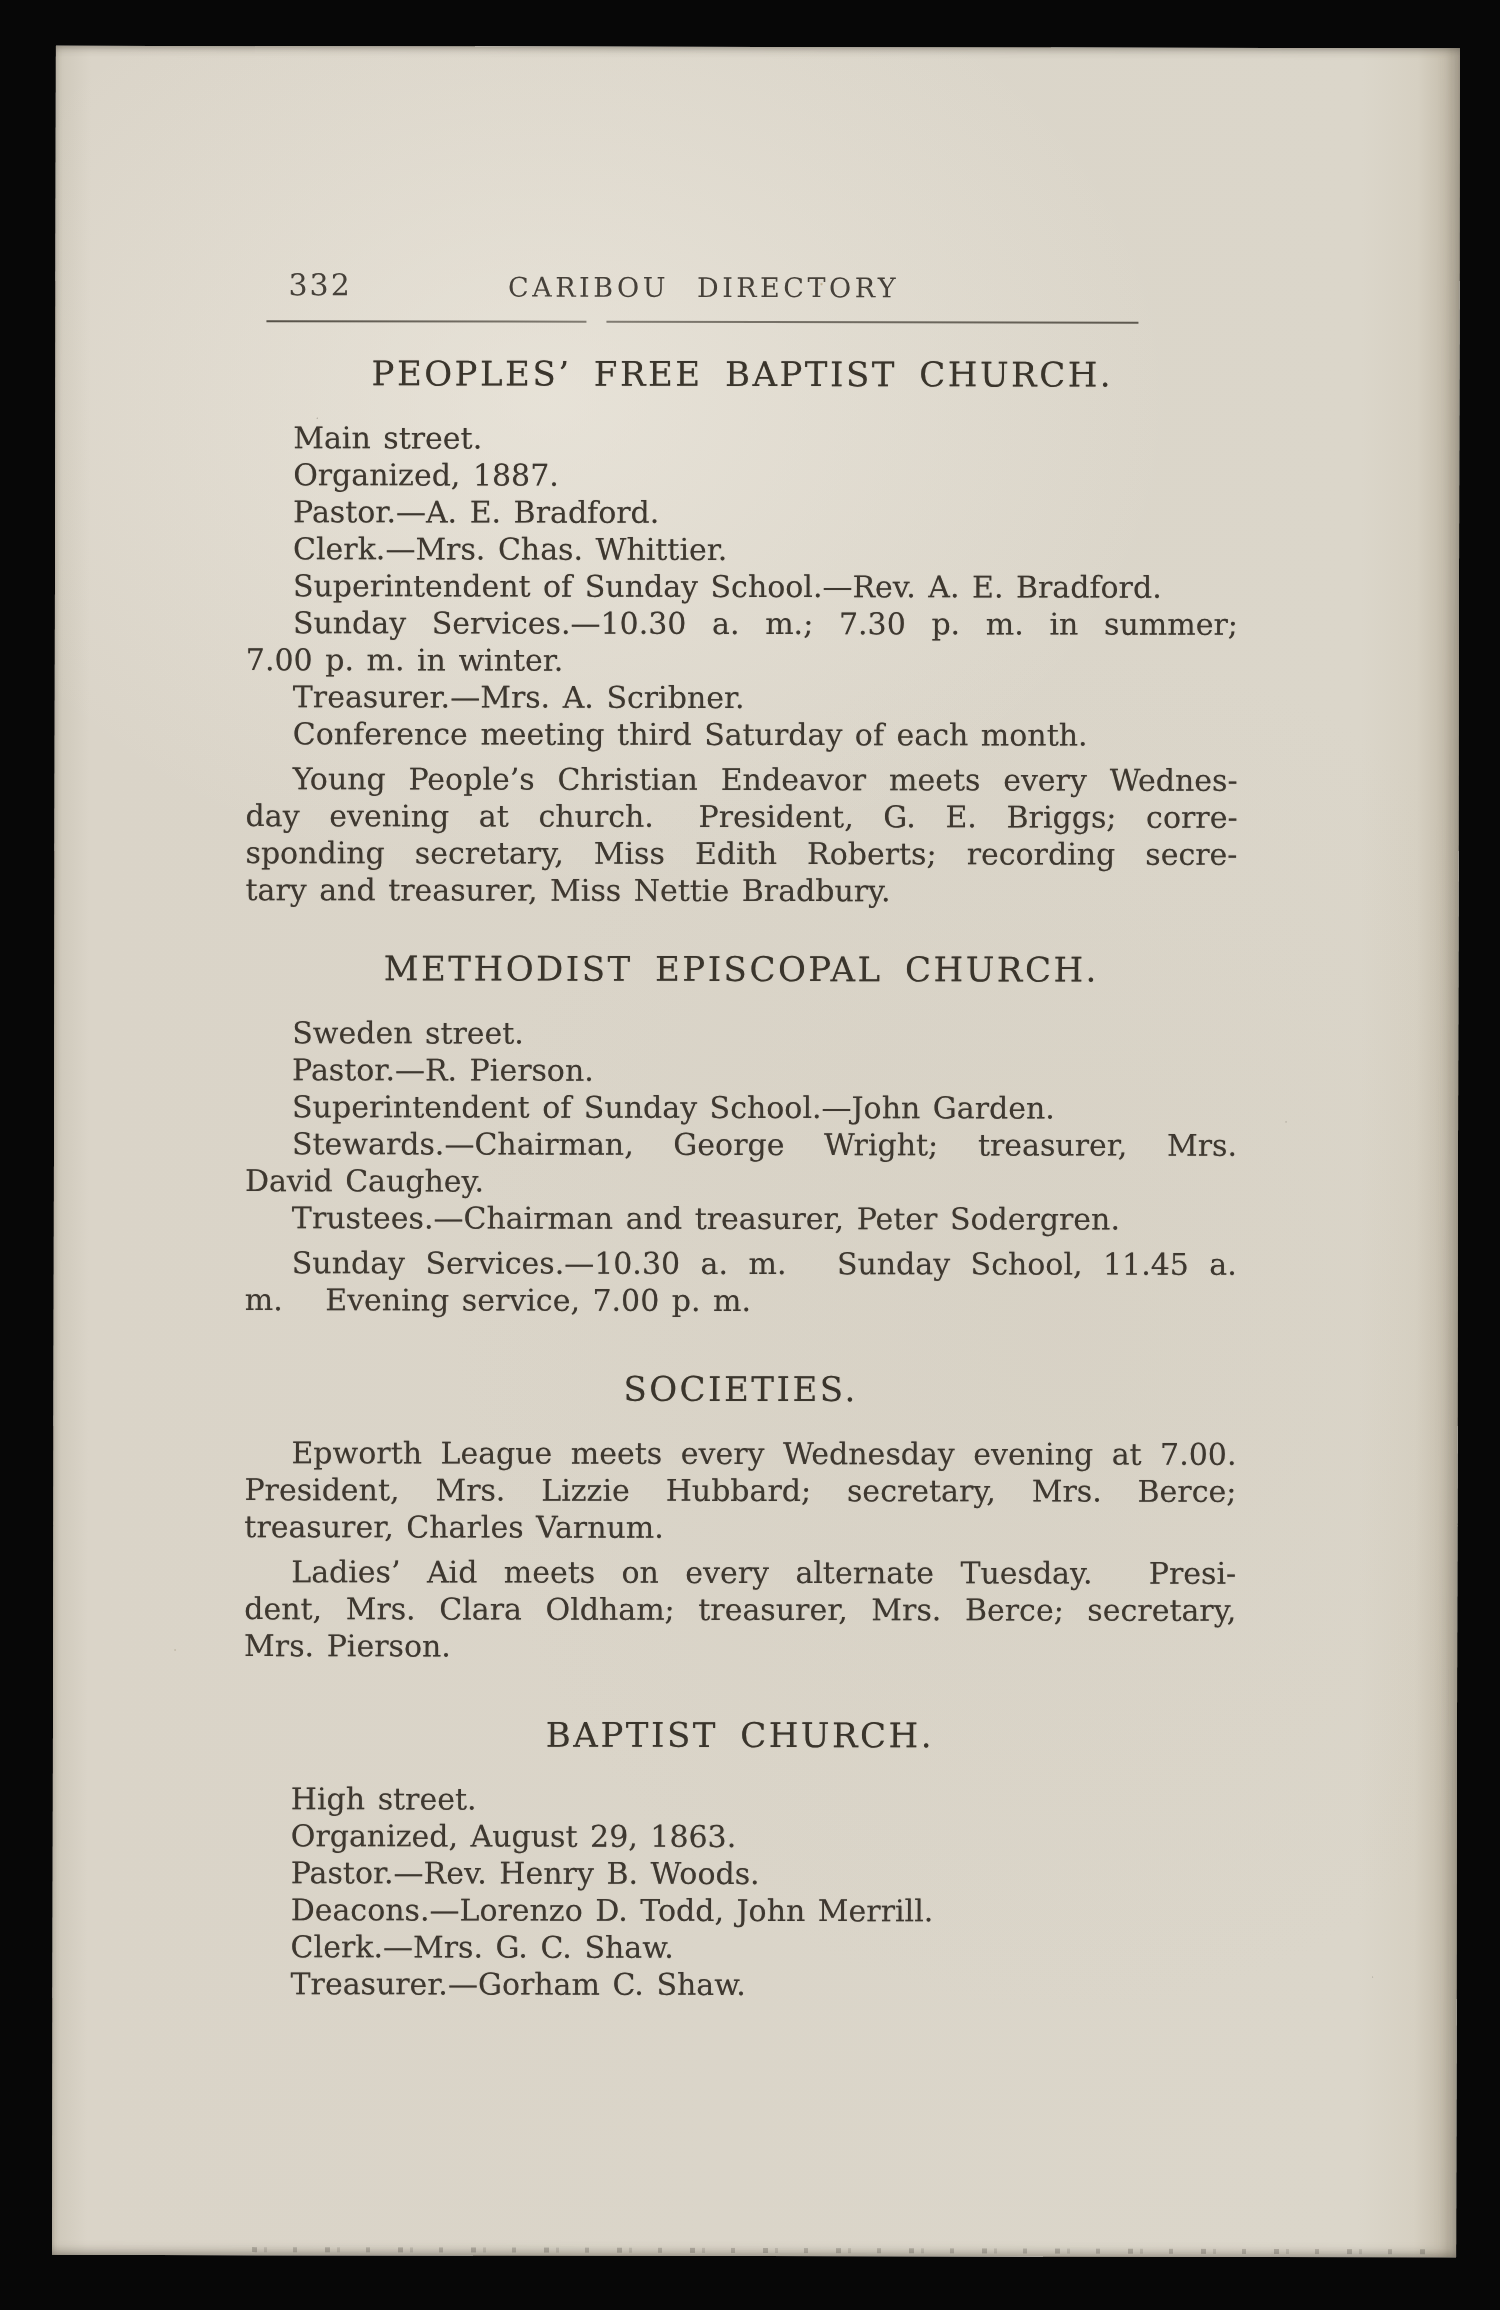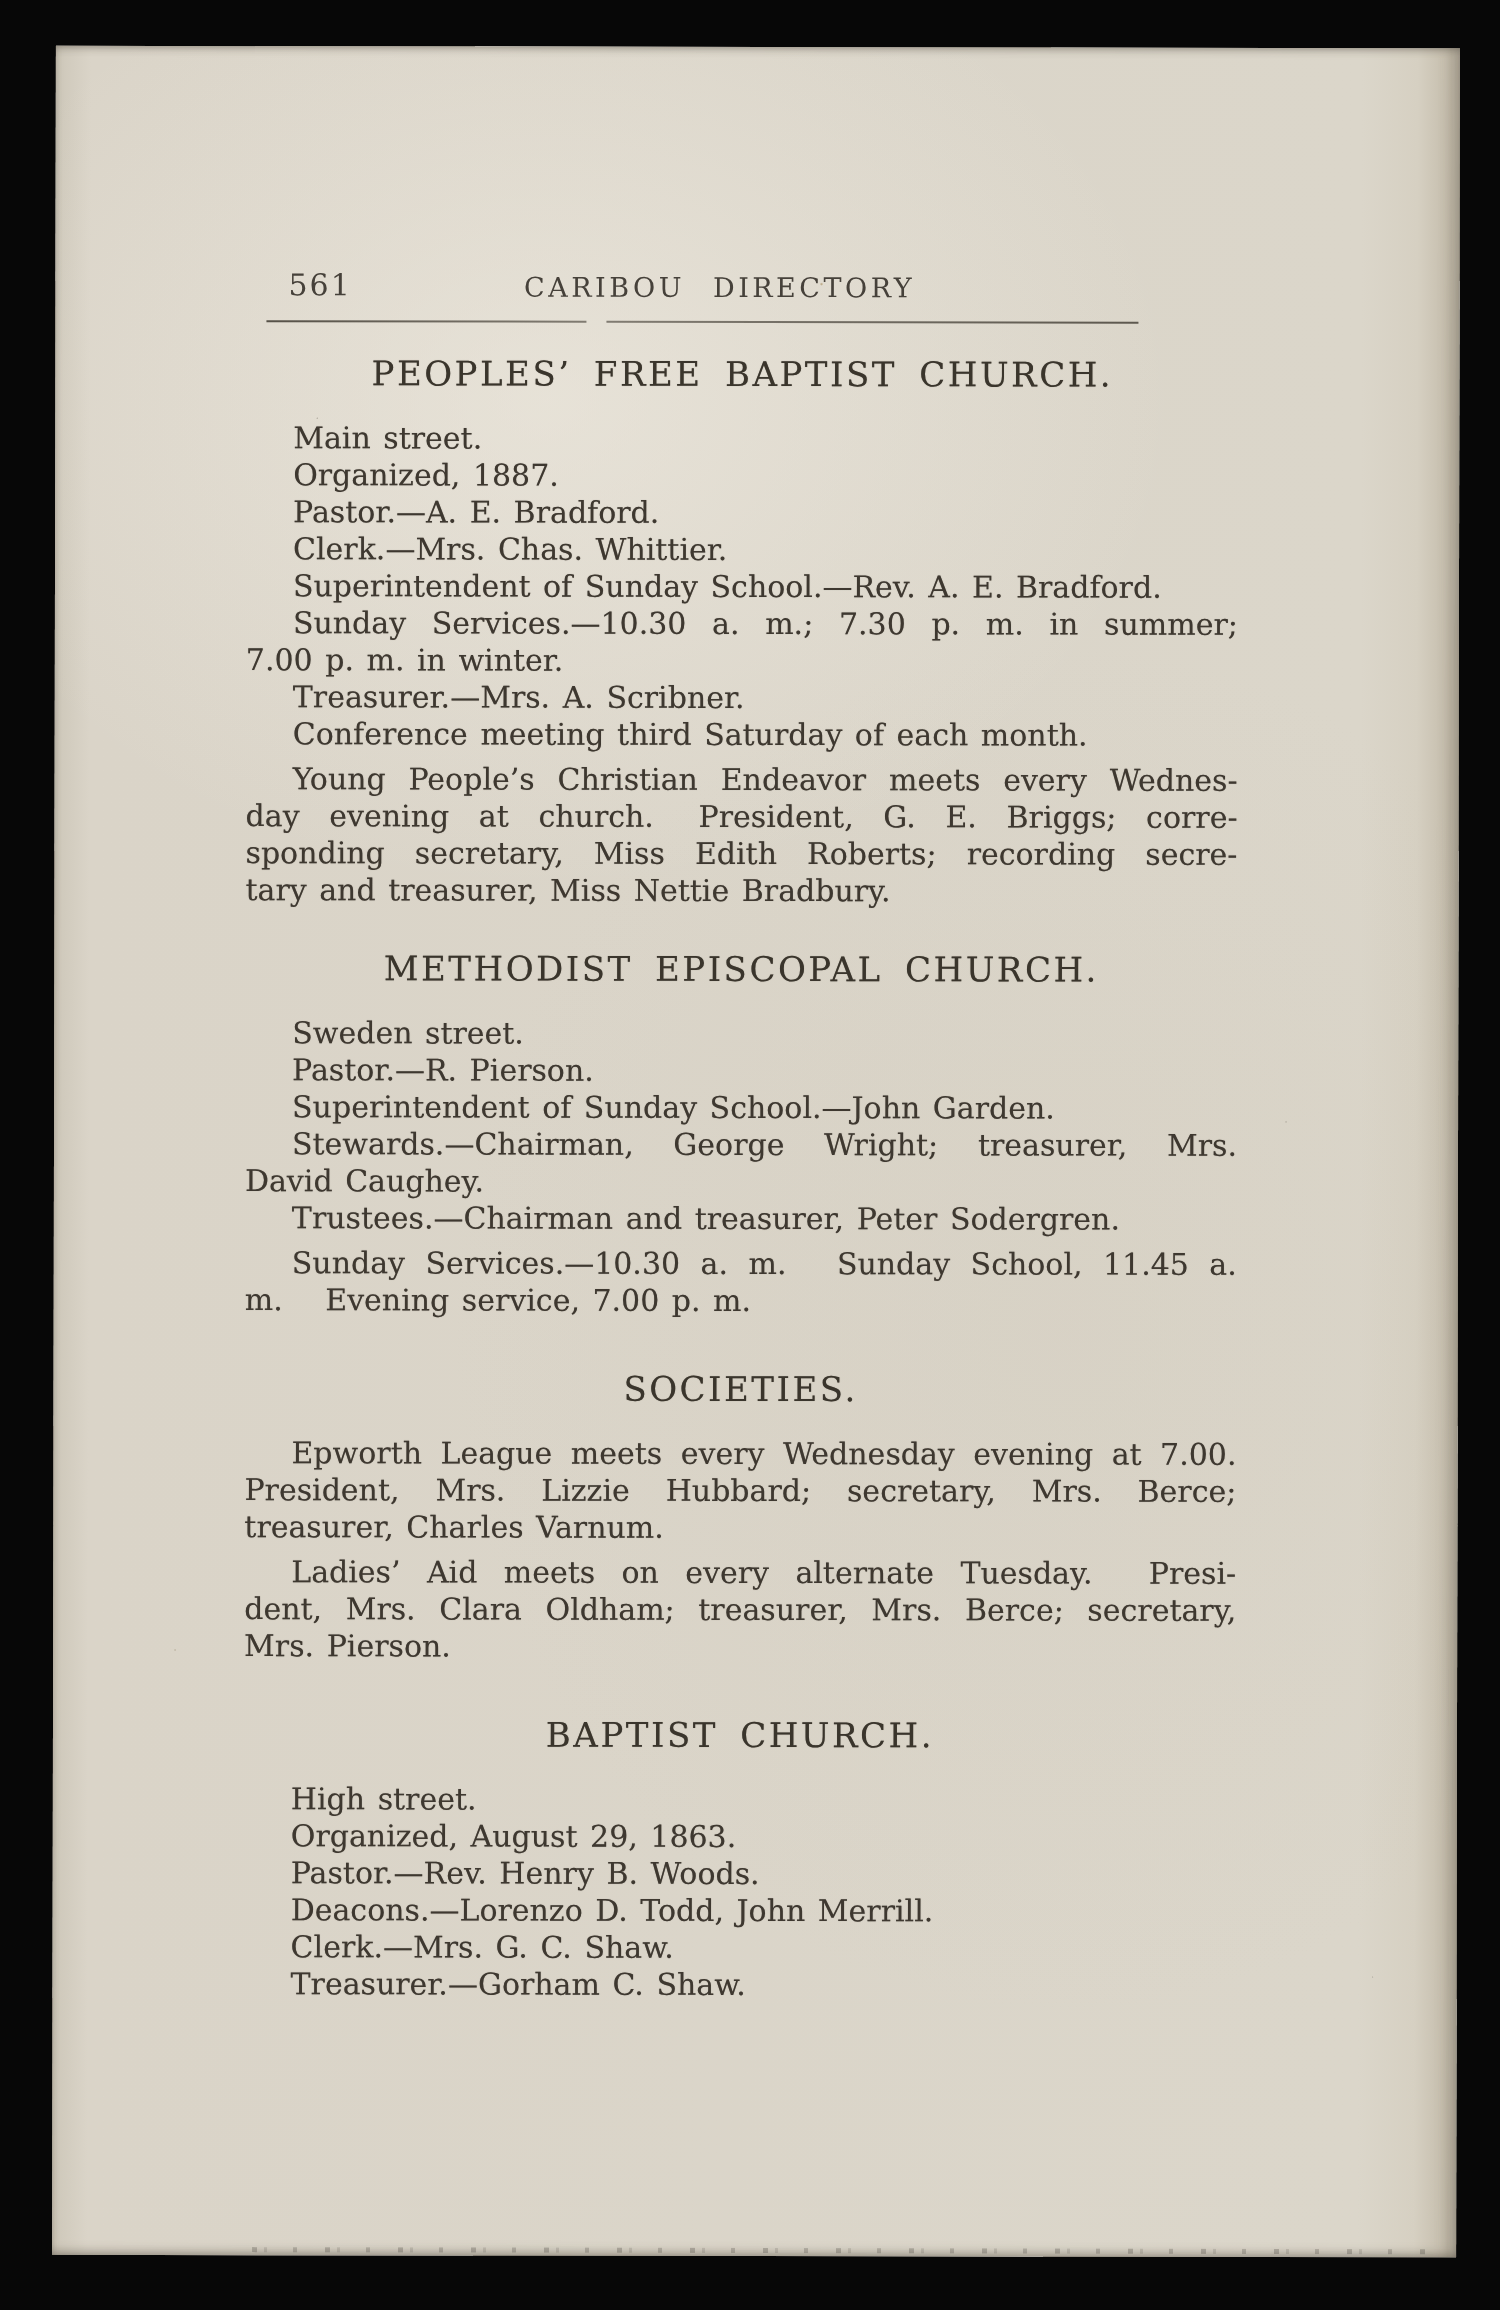--- a/index.html
+++ b/index.html
@@ -64,21 +64,20 @@
     position: absolute; left: 42px; top: 0;
     font-size: 30px;
     letter-spacing: 2px;
   }
   .head-title {
     position: absolute; left: calc(50% - 39px); top: 2px;
     transform: translateX(-50%);
     letter-spacing: 3.5px;
     word-spacing: 16px;
     white-space: nowrap;
-    margin-left: 16px;
   }
   .head-rule {
     position: relative;
     height: 3px;
     margin-top: 18px;
   }
   .head-rule .seg { position: absolute; top: 0; height: 2px; }
   .seg-left  { left: 20px;  width: 320px; background: linear-gradient(90deg, rgba(62,57,48,0.85), rgba(62,57,48,0.6)); }
   .seg-right { left: 360px; width: 532px; background: linear-gradient(90deg, rgba(62,57,48,0.6), rgba(62,57,48,0.8)); }
   
@@ -108,21 +107,21 @@
 </head>
 <body>
 
 <div class="paper">
   <div class="paper-specks"></div>
   <div class="bottom-marks"></div>
 
   <div class="content">
 
     <header class="running-head">
-      <span class="page-num">561</span>
+      <span class="page-num">332</span>
       <span class="head-title">CARIBOU DIRECTORY</span>
     </header>
 
     <div class="head-rule">
       <span class="seg seg-left"></span>
       <span class="seg seg-right"></span>
     </div>
 
     <main id="sections">
         <section class="church-section">

